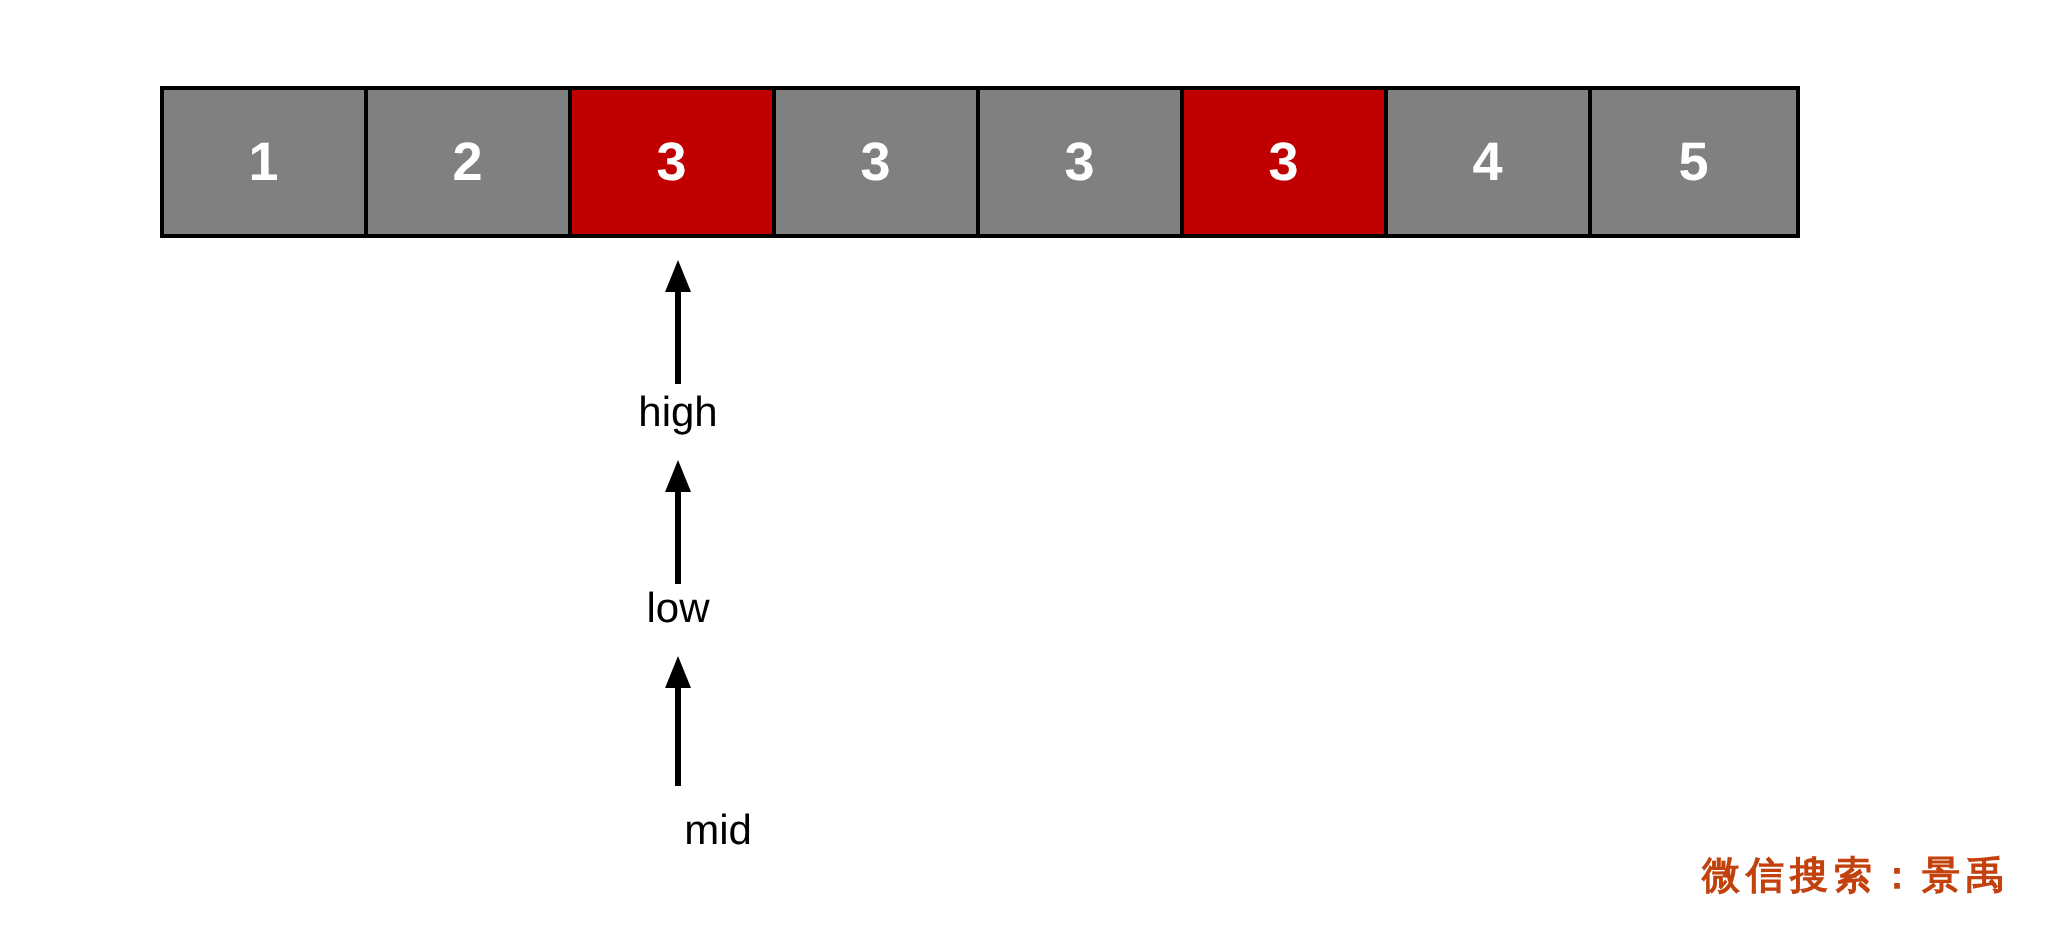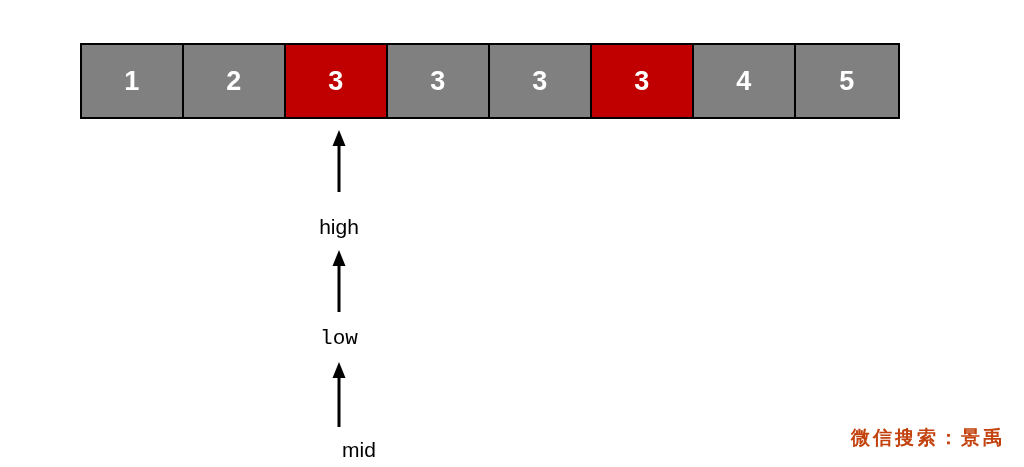--- a/index.html
+++ b/index.html
@@ -64,23 +64,23 @@
     font-size: 21px;
     font-weight: 400;
     color: #000000;
     line-height: 1;
     text-align: center;
     user-select: none;
   }
 
   
   .arrow-1   { margin-top: 11px; }
-  .label-high{ margin-top: 24px; }
+  .label-high{ margin-top: 4px; }
   .arrow-2   { margin-top: 13px; }
-  .label-low { margin-top: 16px; font-family: Liberation Mono, monospace; }
+  .label-low { margin-top: 2px; }
   .arrow-3   { margin-top: 13px; }
   .label-mid { margin-top: 12px; margin-left: 40px; }
 
   
   #watermark {
     position: absolute;
     right: 19px;
     top: 425px;
     font-size: 19px;
     font-weight: 700;

